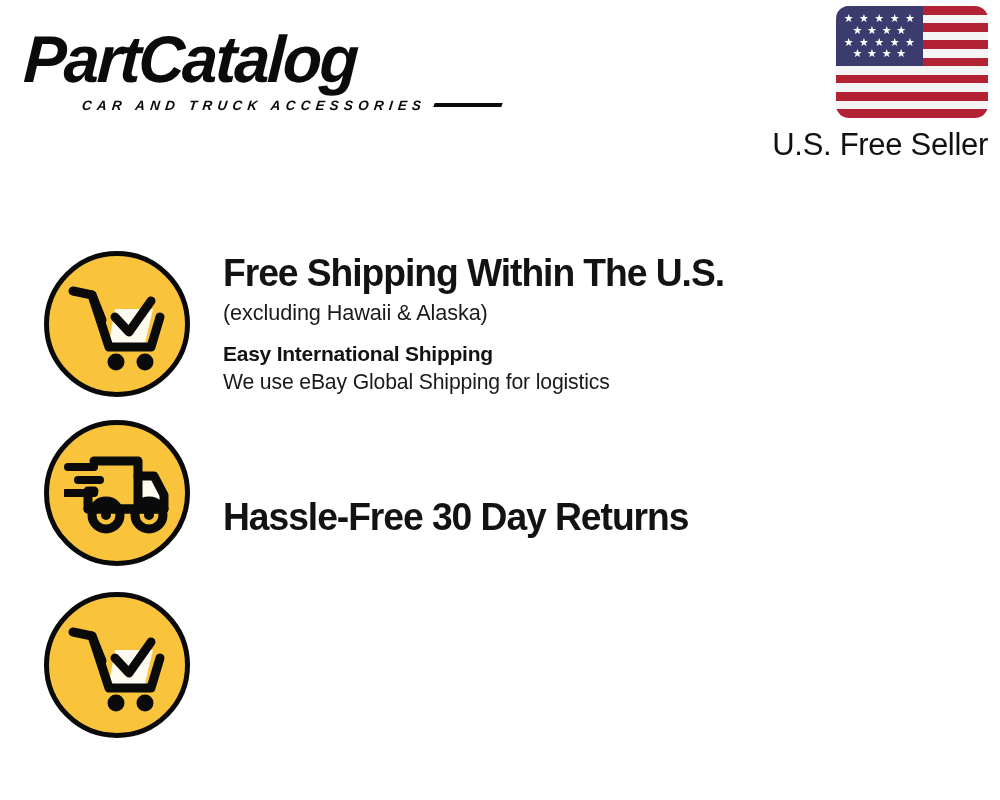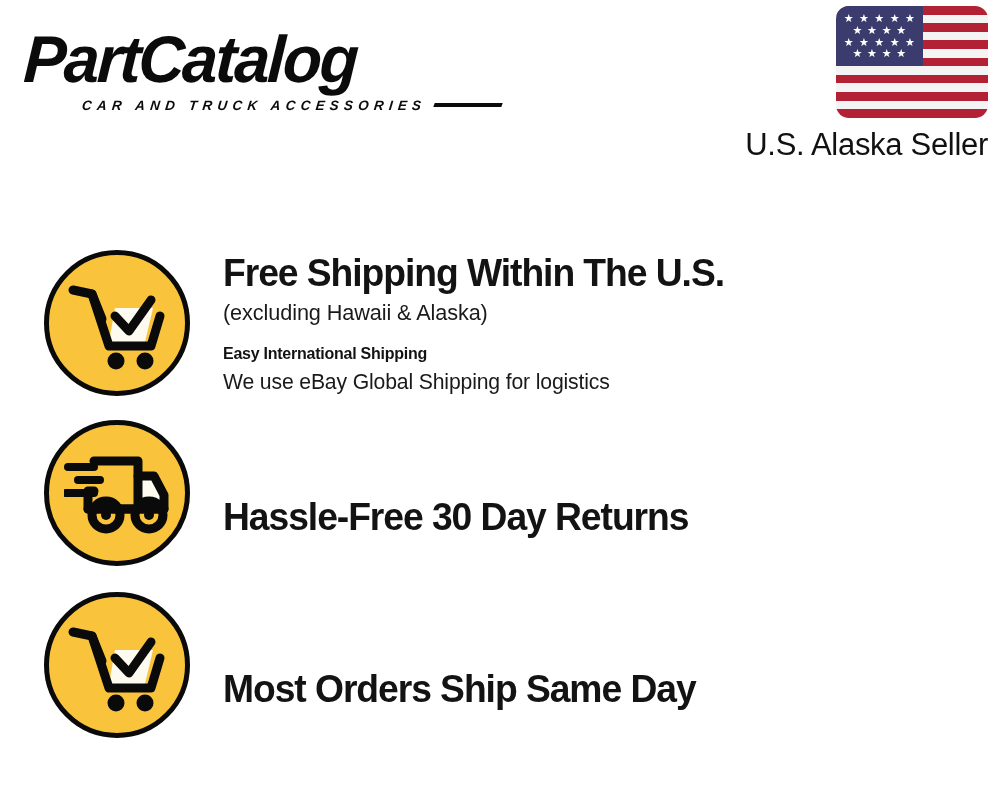--- a/index.html
+++ b/index.html
@@ -67,21 +67,21 @@
   .seller-text {
     margin-top:4px;
     font-size:31px; line-height:38px;
     font-weight:400; letter-spacing:-0.3px;
     color:#111111; white-space:nowrap;
     text-align:right;
   }
 
   
   .features { position:absolute; left:0; top:235px; width:1000px; }
-  .feature-row { position:absolute; left:44px; display:flex; align-items:center; }
+  .feature-row { position:absolute; left:44px; display:flex; align-items:flex-end; }
   .row-1 { top:13px; }
   .row-2 { top:185px; align-items:center; }
   .row-3 { top:357px; align-items:center; }
 
   .badge {
     width:146px; height:146px; flex:0 0 146px;
     border-radius:50%;
     background:#f9c43c;
     border:5px solid #0a0a0a;
     position:relative;
@@ -99,21 +99,21 @@
     transform:scaleX(0.955); transform-origin:left center;
   }
   .subline {
     font-size:22px; line-height:30px;
     font-weight:400; letter-spacing:-0.1px;
     color:#1a1a1a; white-space:nowrap;
     margin-top:2px;
     transform:scaleX(0.985); transform-origin:left center;
   }
   .minihead {
-    font-size:16px; line-height:26px;
+    font-size:21px; line-height:26px;
     font-weight:700; letter-spacing:-0.25px;
     color:#131313; white-space:nowrap;
     margin-top:13px;
   }
   .miniline {
     font-size:21.5px; line-height:29px;
     font-weight:400; letter-spacing:-0.15px;
     color:#1a1a1a; white-space:nowrap;
     margin-top:1px;
     transform:scaleX(0.985); transform-origin:left center;
@@ -169,21 +169,21 @@
           <span class="star">★</span>
         </div>
       <div class="starrow offset">
           <span class="star">★</span>
           <span class="star">★</span>
           <span class="star">★</span>
           <span class="star">★</span>
         </div>
     </div>
   </div>
-  <div class="seller-text">U.S. Alaska Seller</div>
+  <div class="seller-text">U.S. Free Seller</div>
 </div>
 
 <div class="features">
 
   <div class="feature-row row-1">
     <div class="badge">
       <svg width="104" height="94" viewBox="0 0 104 94" aria-hidden="true">
         <path d="M50 32 H88 L80 66 H44 Z" fill="#fdfaf0"></path>
         <path d="M8 14 L27 18 L37 43" fill="none" stroke="#0a0a0a" stroke-width="9" stroke-linecap="round" stroke-linejoin="round"></path>
         <path d="M27 18 L44 70 H86 L95 40" fill="none" stroke="#0a0a0a" stroke-width="9" stroke-linecap="round" stroke-linejoin="round"></path>
@@ -226,18 +226,15 @@
     <div class="badge">
       <svg width="104" height="94" viewBox="0 0 104 94" aria-hidden="true">
         <path d="M50 32 H88 L80 66 H44 Z" fill="#fdfaf0"></path>
         <path d="M8 14 L27 18 L37 43" fill="none" stroke="#0a0a0a" stroke-width="9" stroke-linecap="round" stroke-linejoin="round"></path>
         <path d="M27 18 L44 70 H86 L95 40" fill="none" stroke="#0a0a0a" stroke-width="9" stroke-linecap="round" stroke-linejoin="round"></path>
         <path d="M50 40 L64 55 L86 24" fill="none" stroke="#0a0a0a" stroke-width="9" stroke-linecap="round" stroke-linejoin="round"></path>
         <circle cx="51" cy="85" r="8.5" fill="#0a0a0a"></circle>
         <circle cx="80" cy="85" r="8.5" fill="#0a0a0a"></circle>
       </svg>
     </div>
-    <div class="feature-text">
-      <div class="headline">Most Orders Ship Same Day</div>
-    </div>
   </div>
 
 </div>
 
 </body></html>

